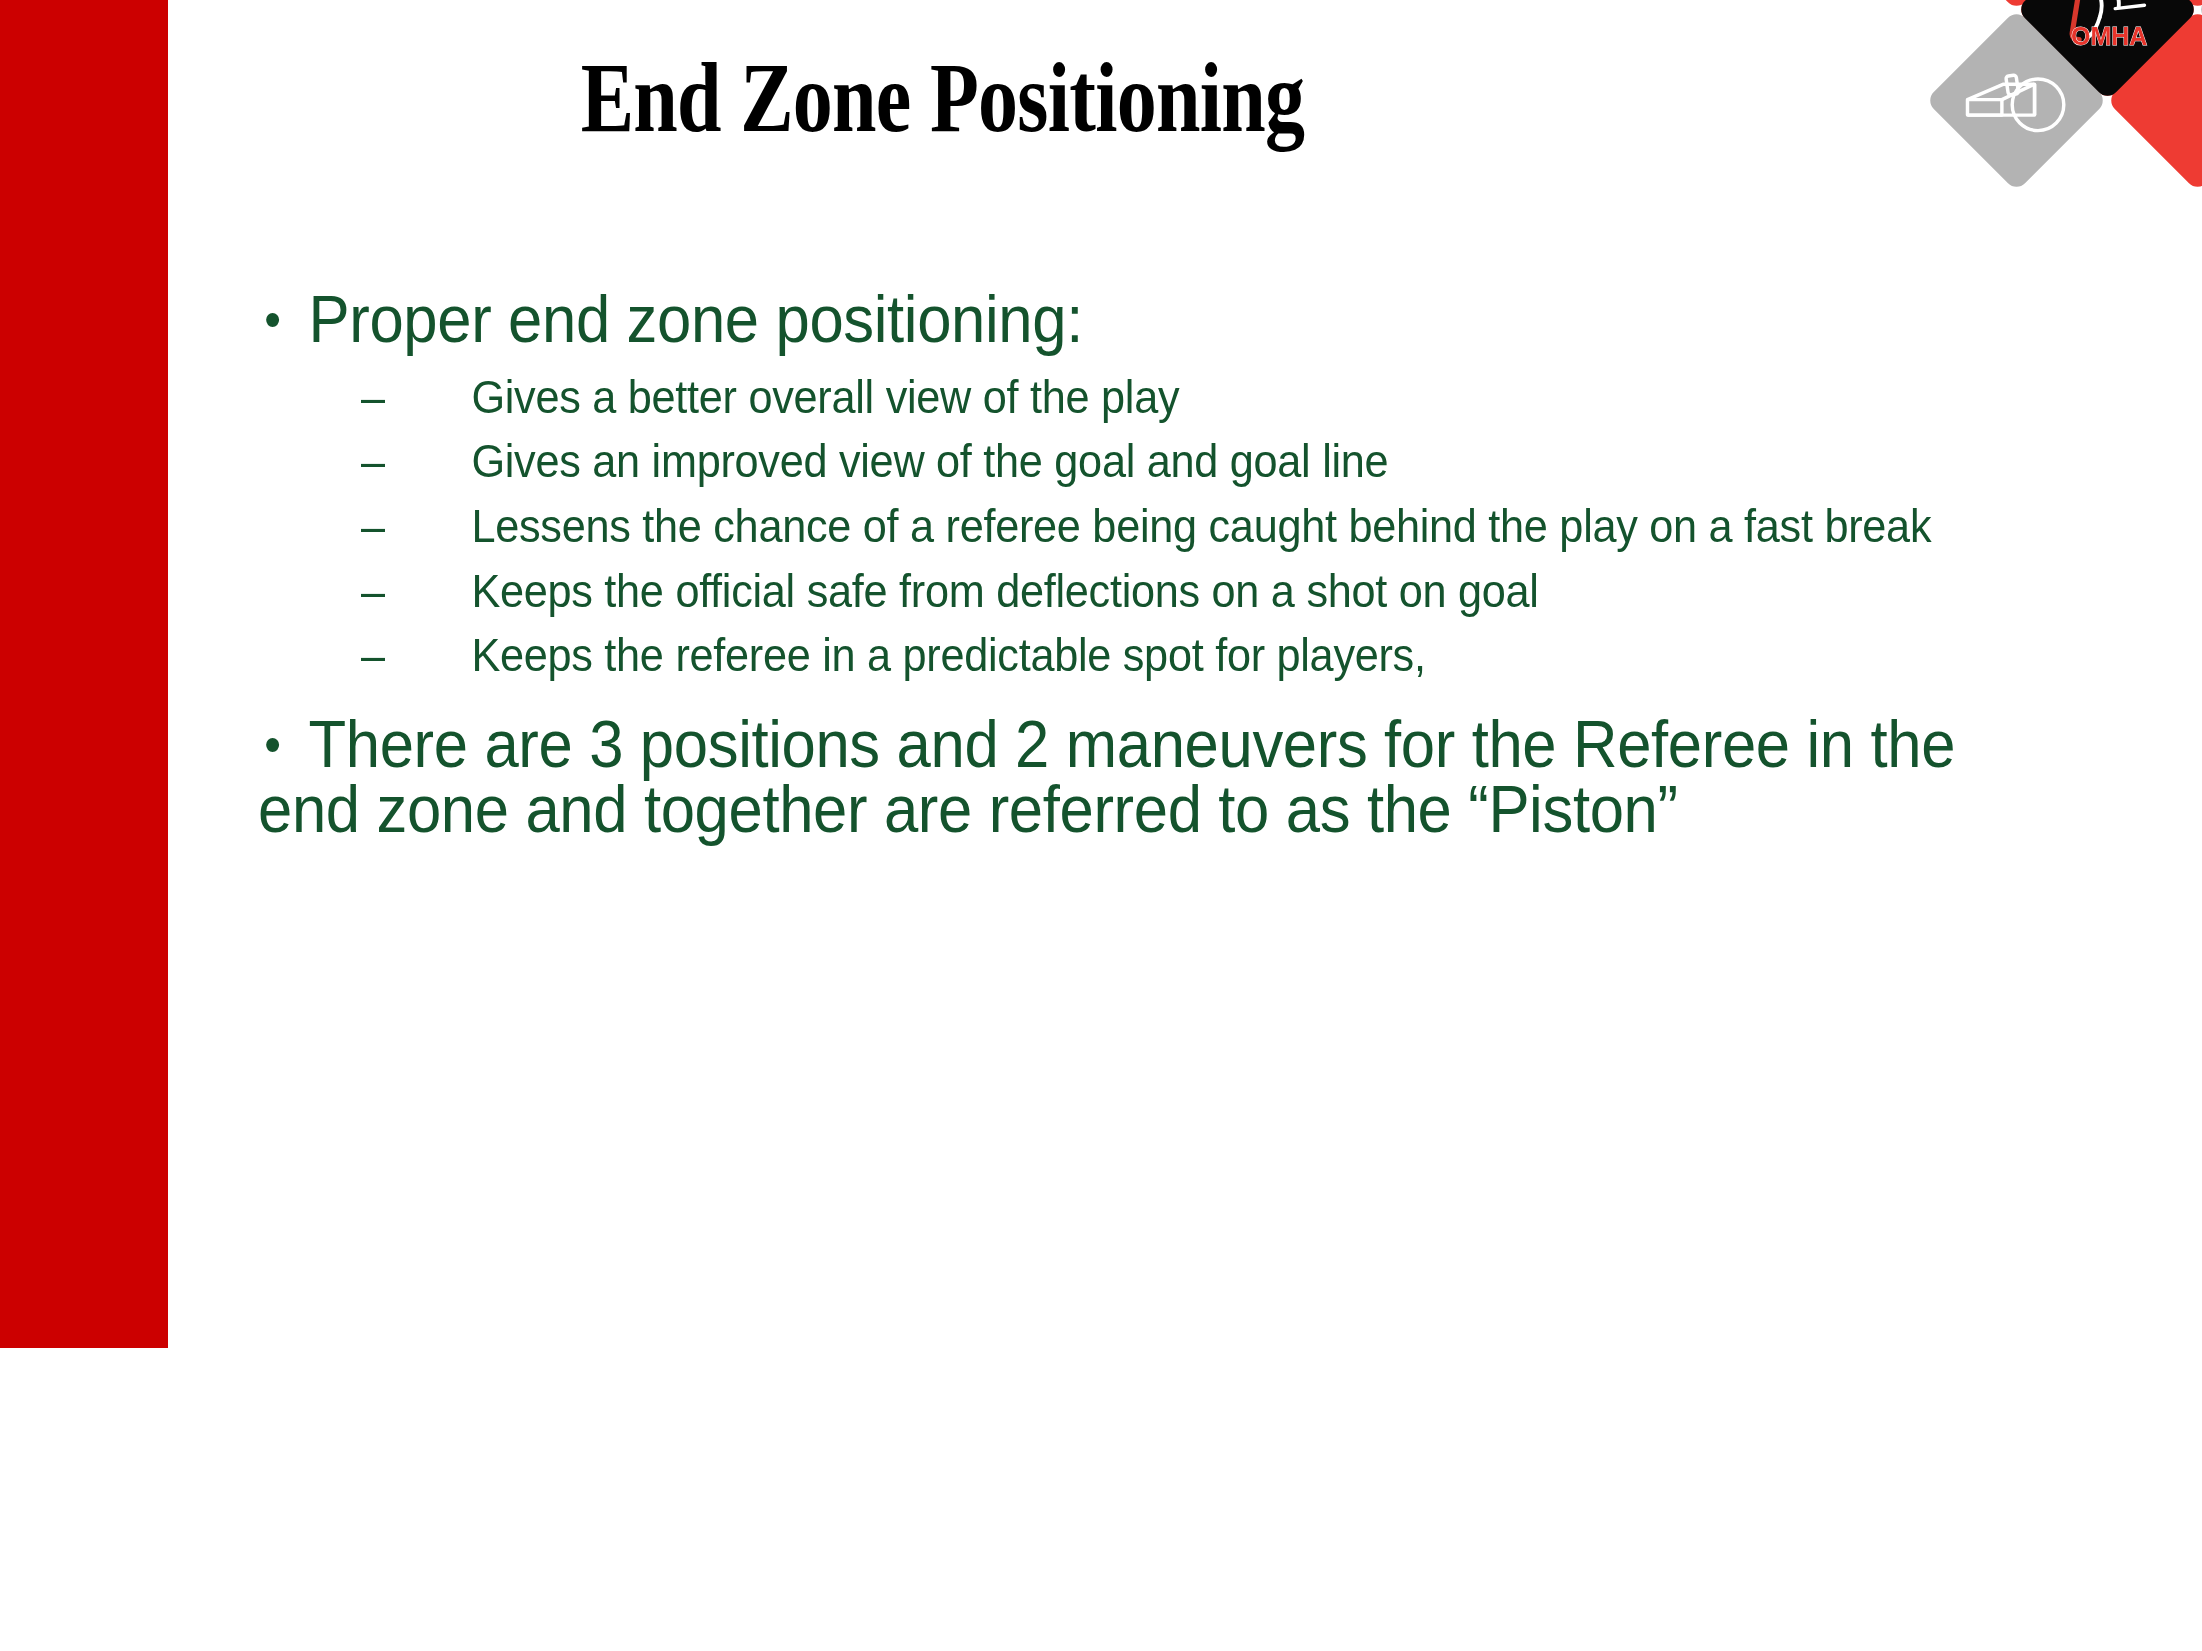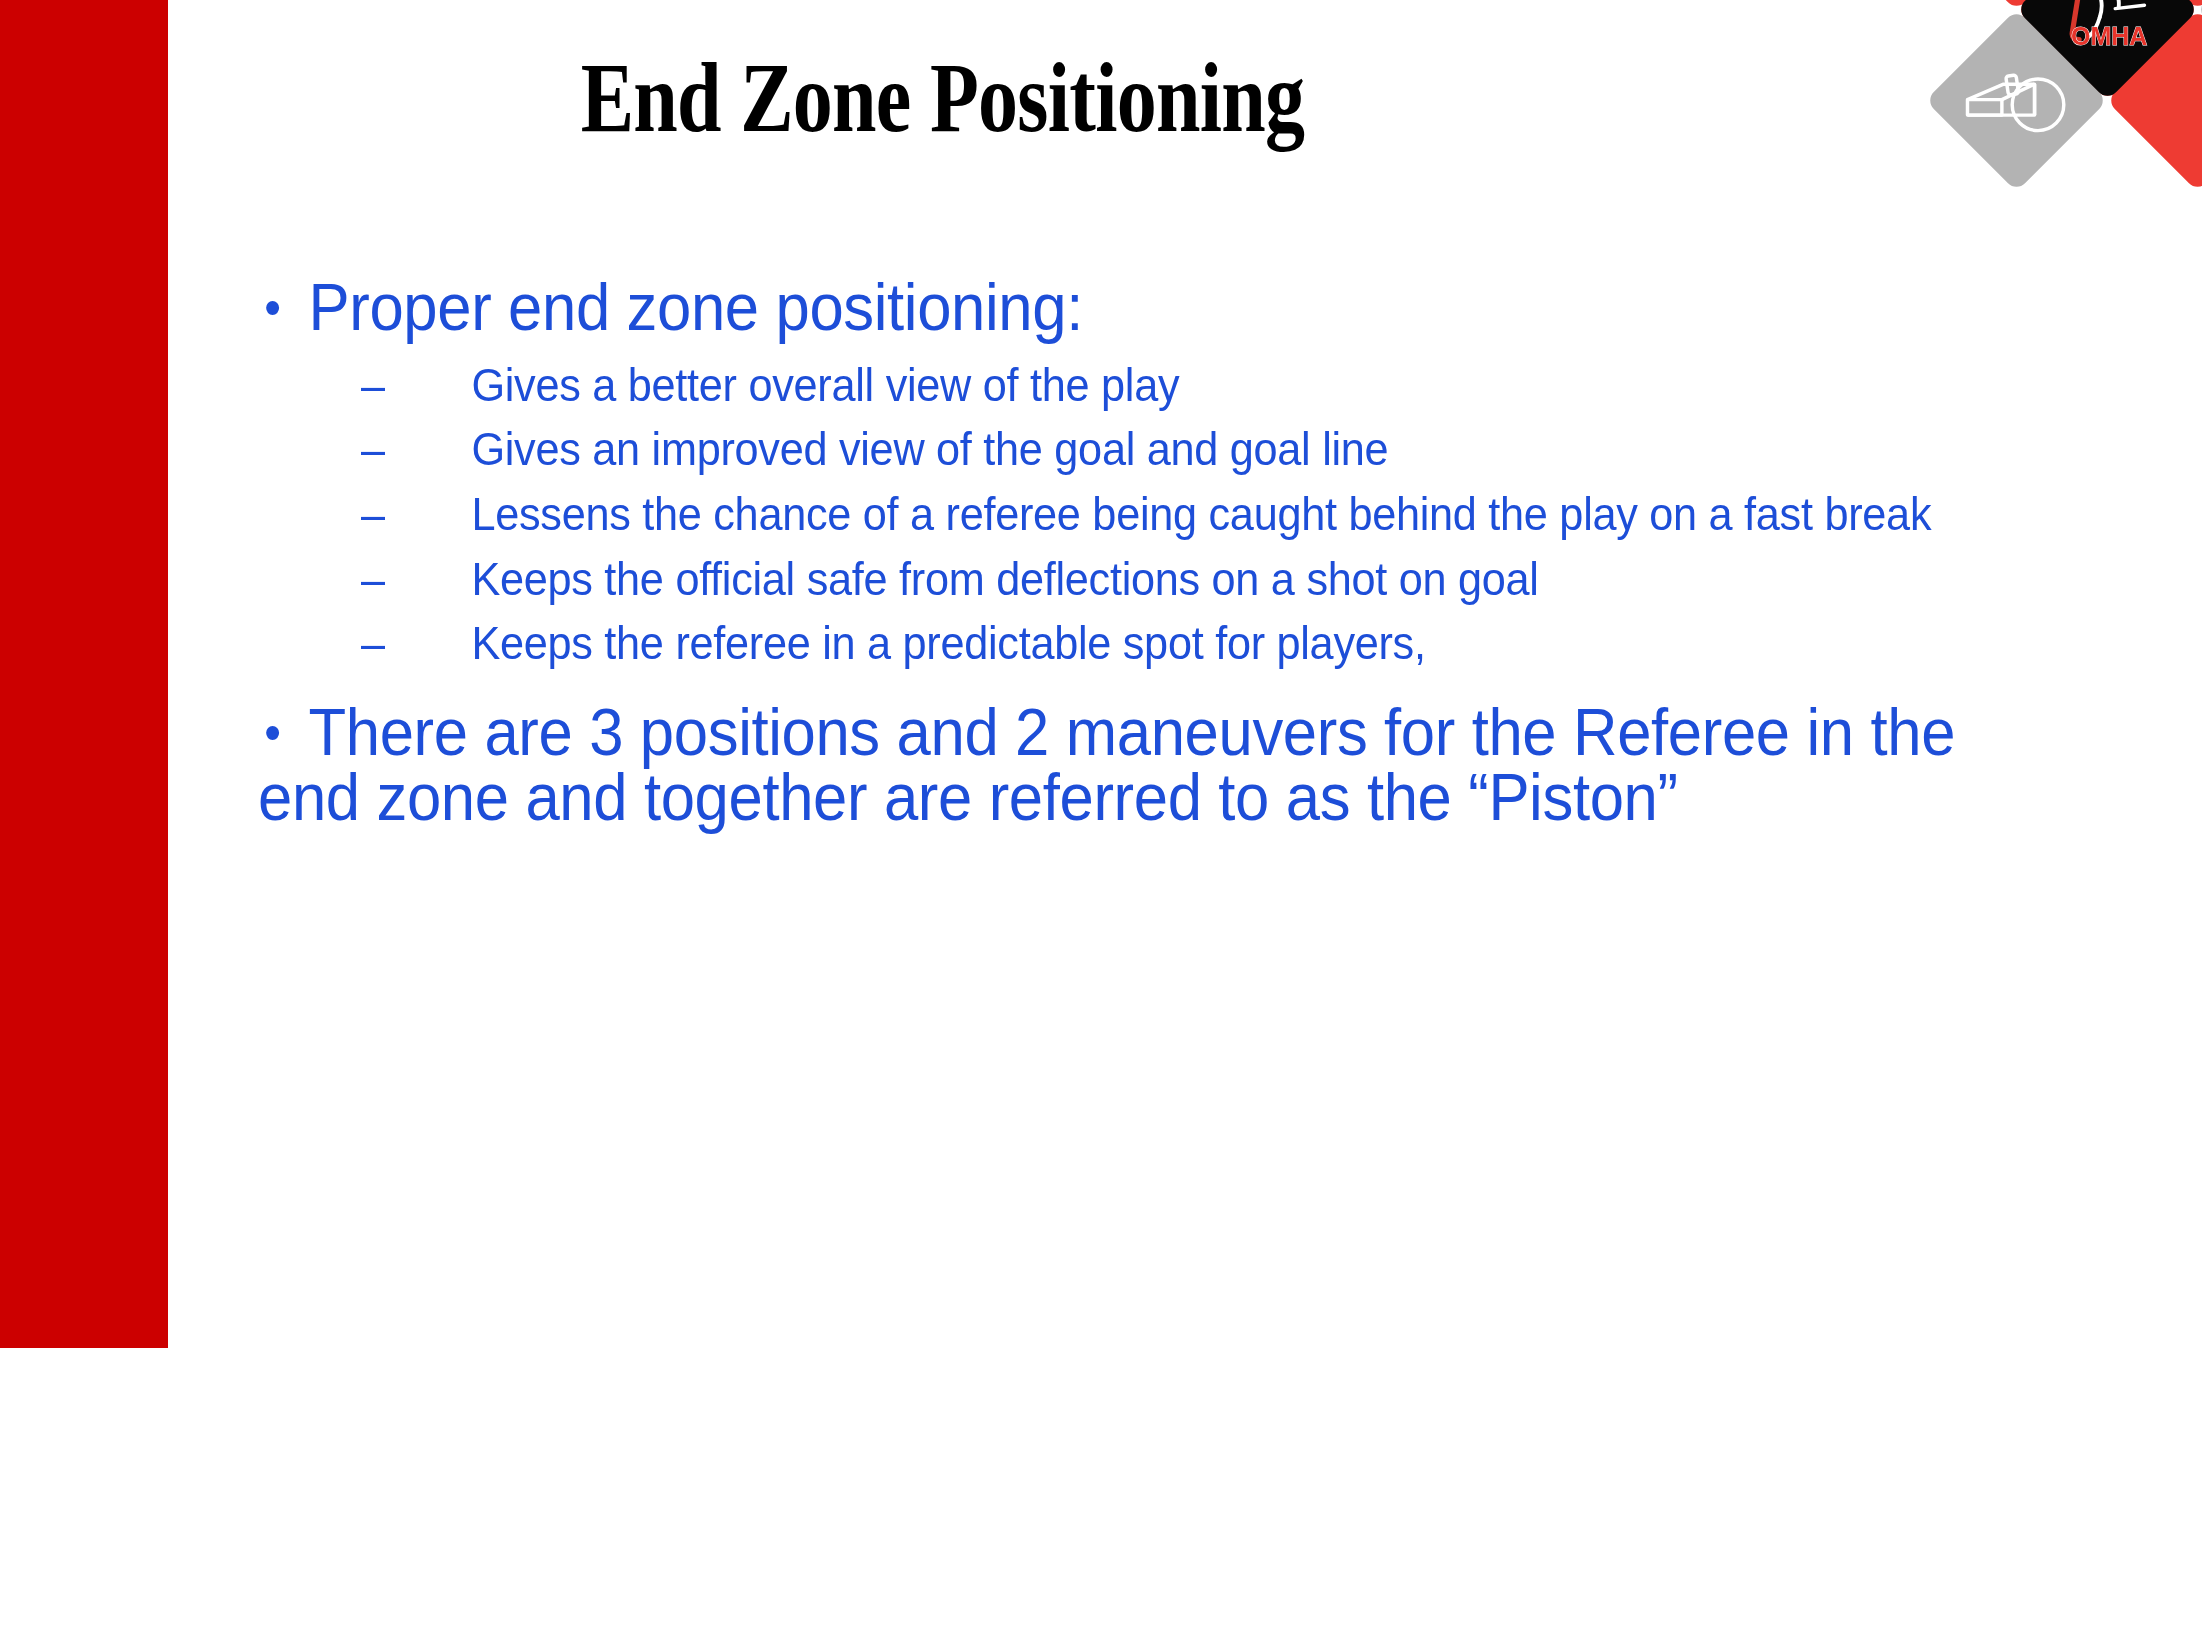--- a/index.html
+++ b/index.html
@@ -48,23 +48,23 @@
     color: #000000;
     transform: scaleX(0.80);
     transform-origin: center top;
     white-space: nowrap;
   }
 
   
   #body-block {
     position: absolute;
     left: 258px;
-    top: 274px;
+    top: 286px;
     width: 1893px;
-    color: #1d4ed8;
+    color: #14532d;
   }
 
   .lvl1 {
     position: relative;
     font-size: 67px;
     line-height: 0.98;
     letter-spacing: -0.4px;
     transform: scaleX(0.92);
     transform-origin: left top;
   }

